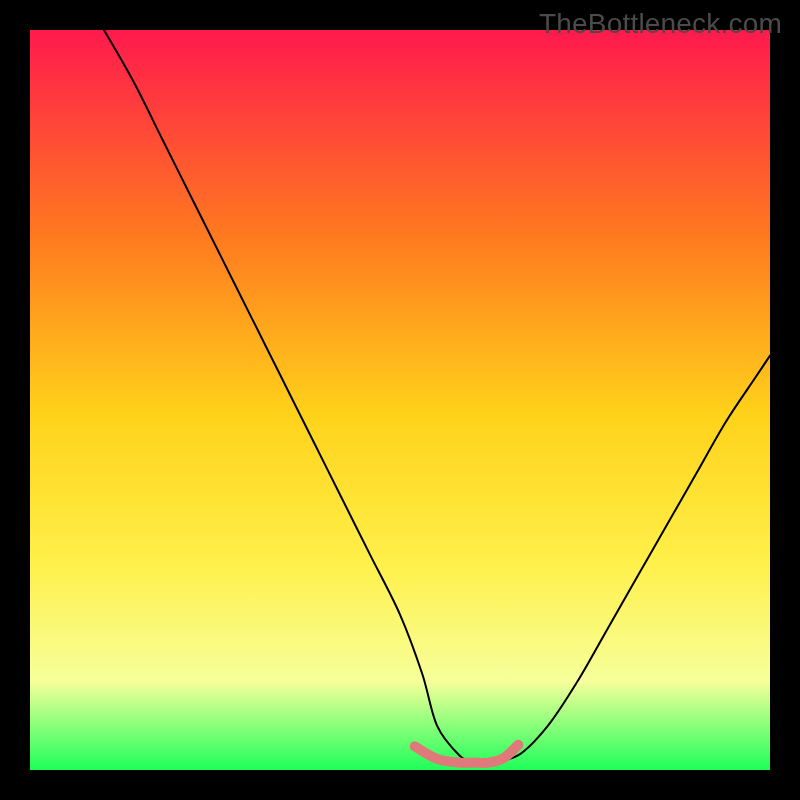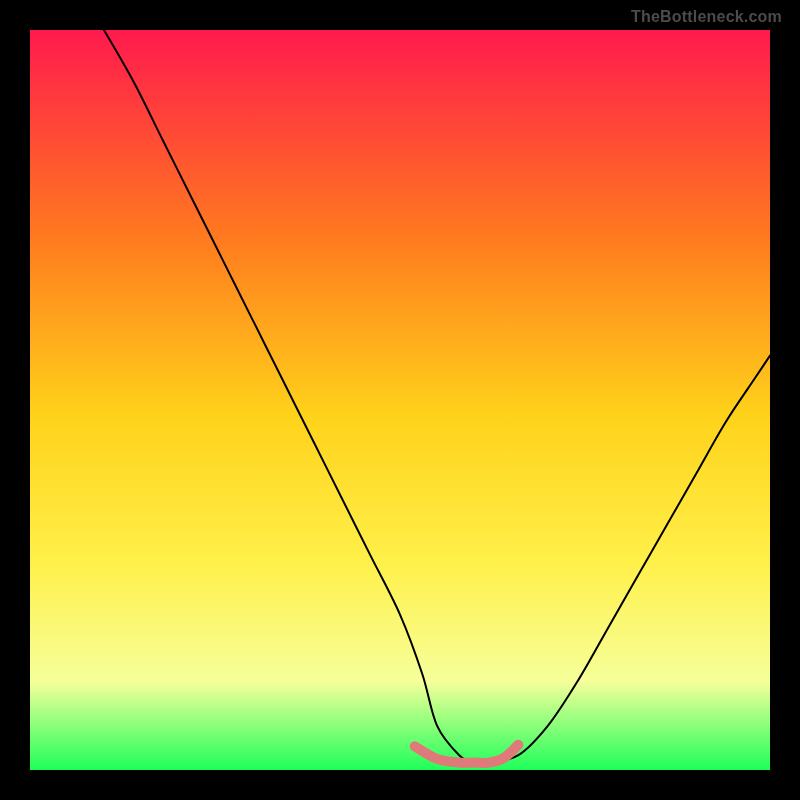--- a/index.html
+++ b/index.html
@@ -15,22 +15,22 @@
     position: relative;
     width: 800px;
     height: 800px;
     background: #000000;
   }
   .watermark {
     position: absolute;
     top: 8px;
     right: 18px;
     color: #4b4b4b;
-    font-size: 16px;
-    font-weight: 700;
+    font-size: 28px;
+    font-weight: 400;
     letter-spacing: 0.2px;
     z-index: 3;
   }
   svg {
     position: absolute;
     top: 0;
     left: 0;
   }
 </style>
 </head>

